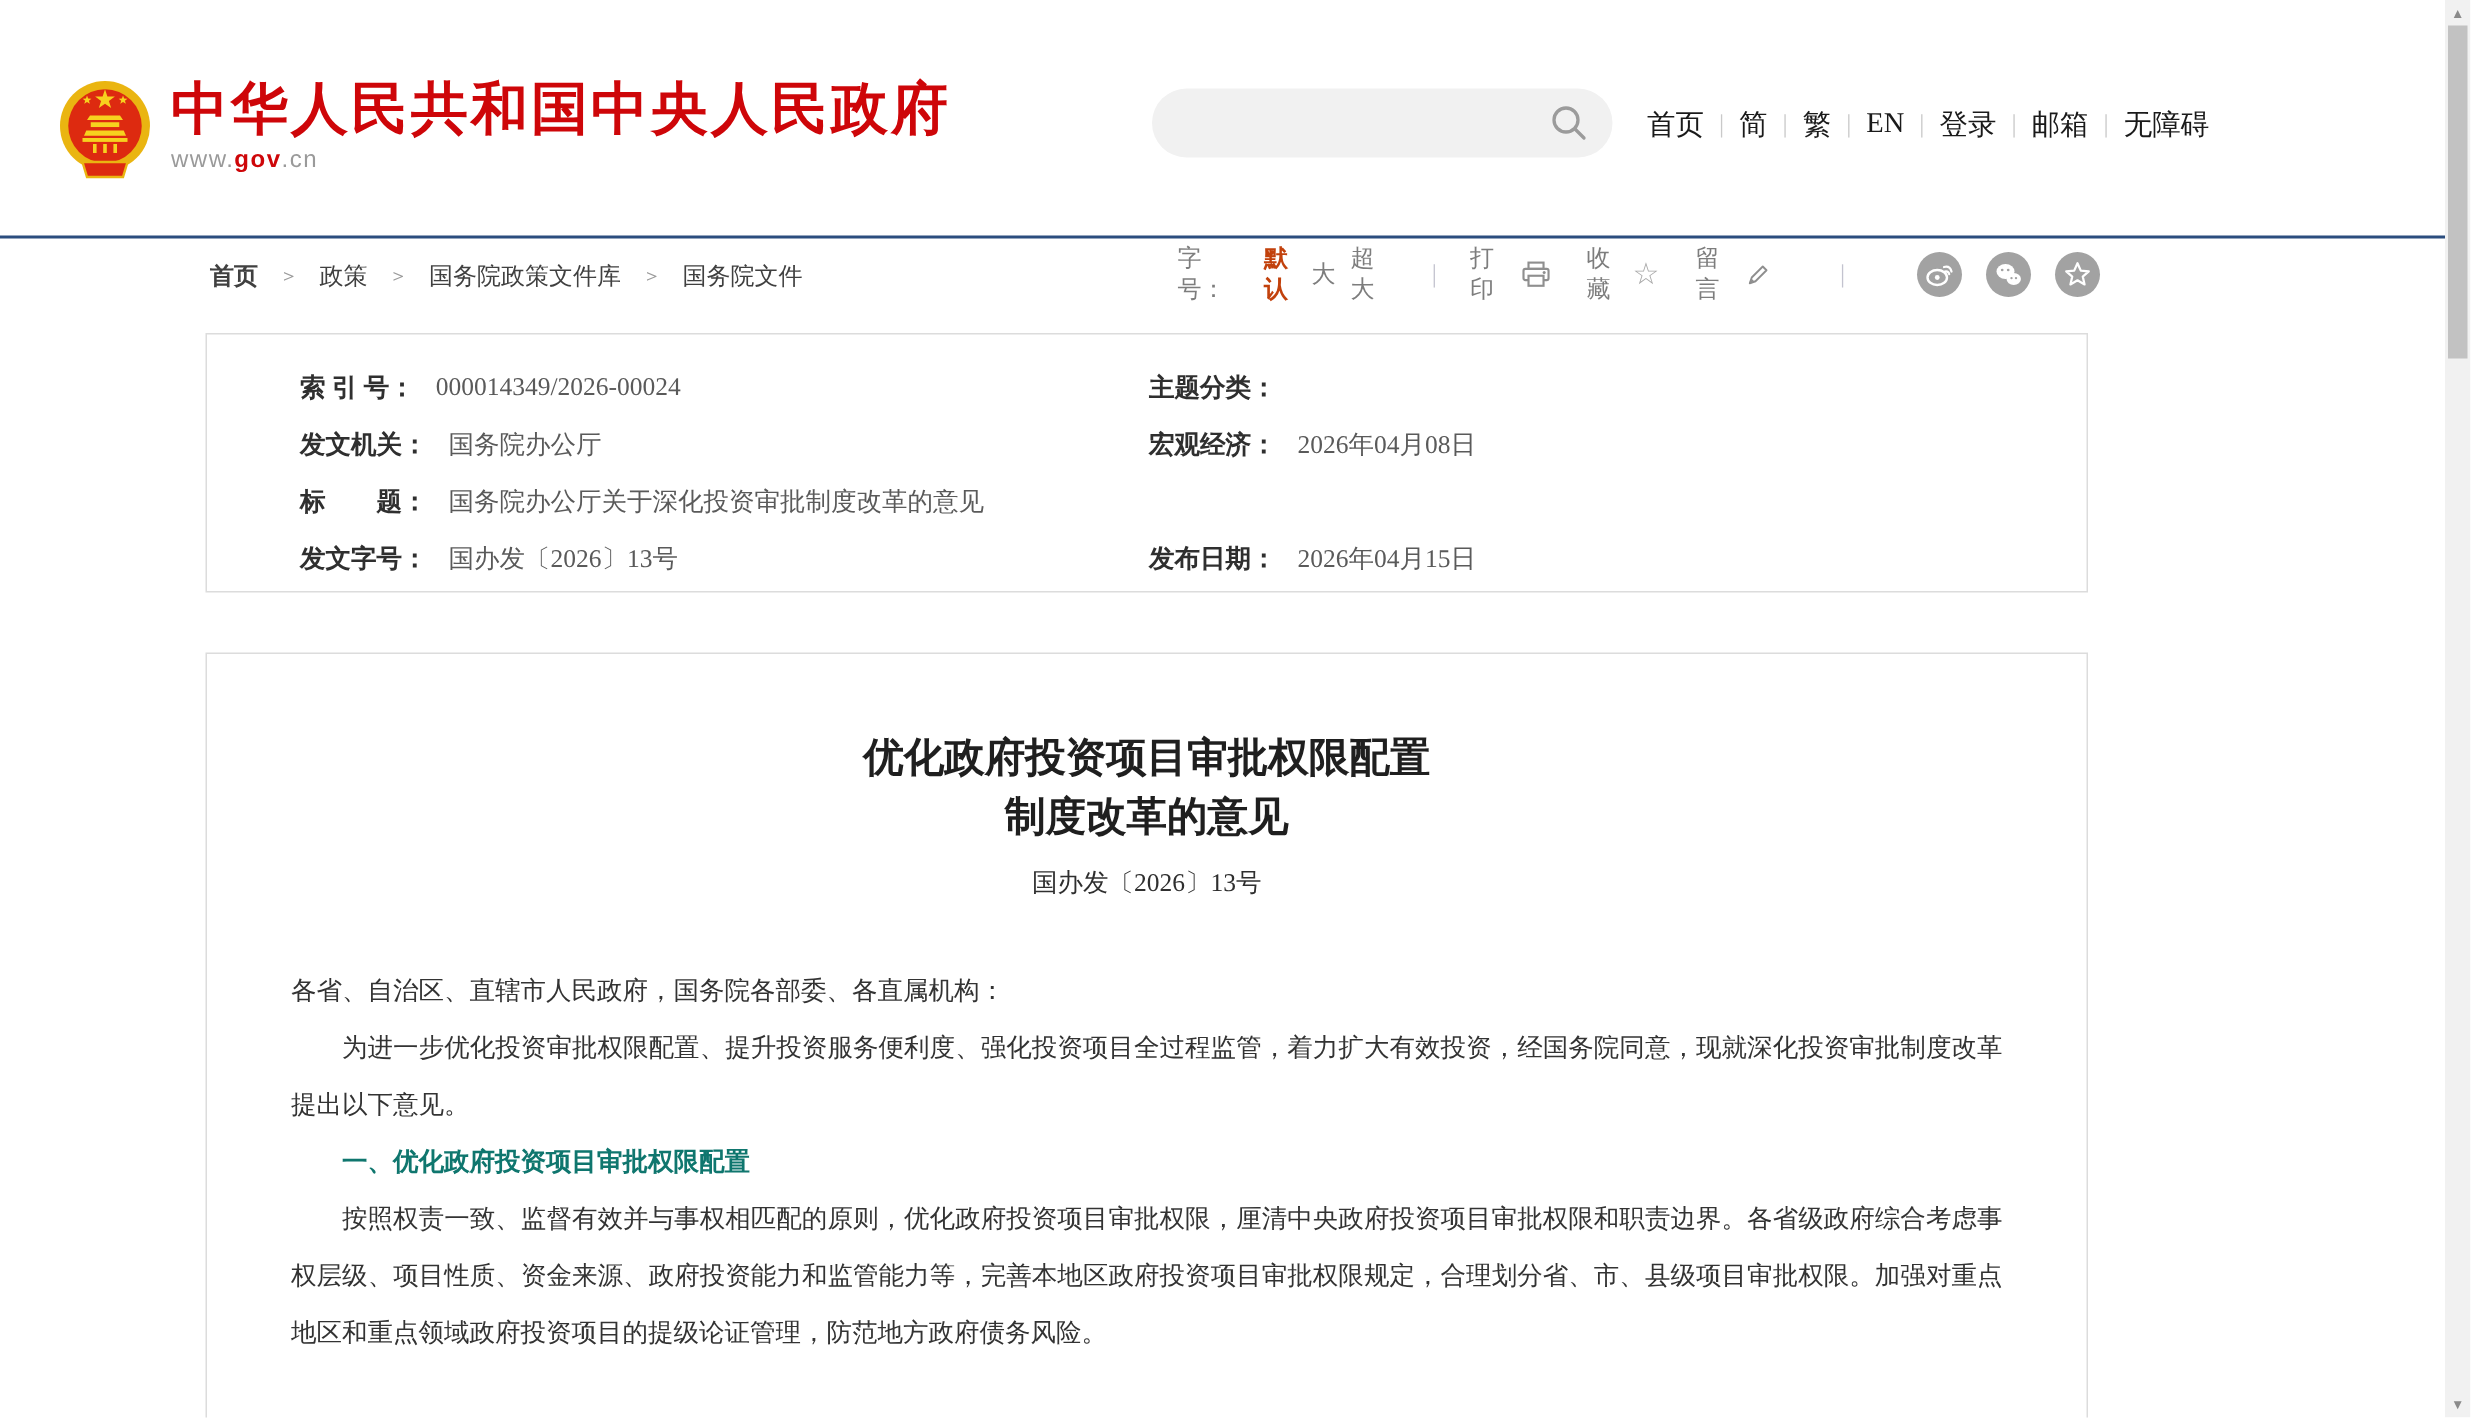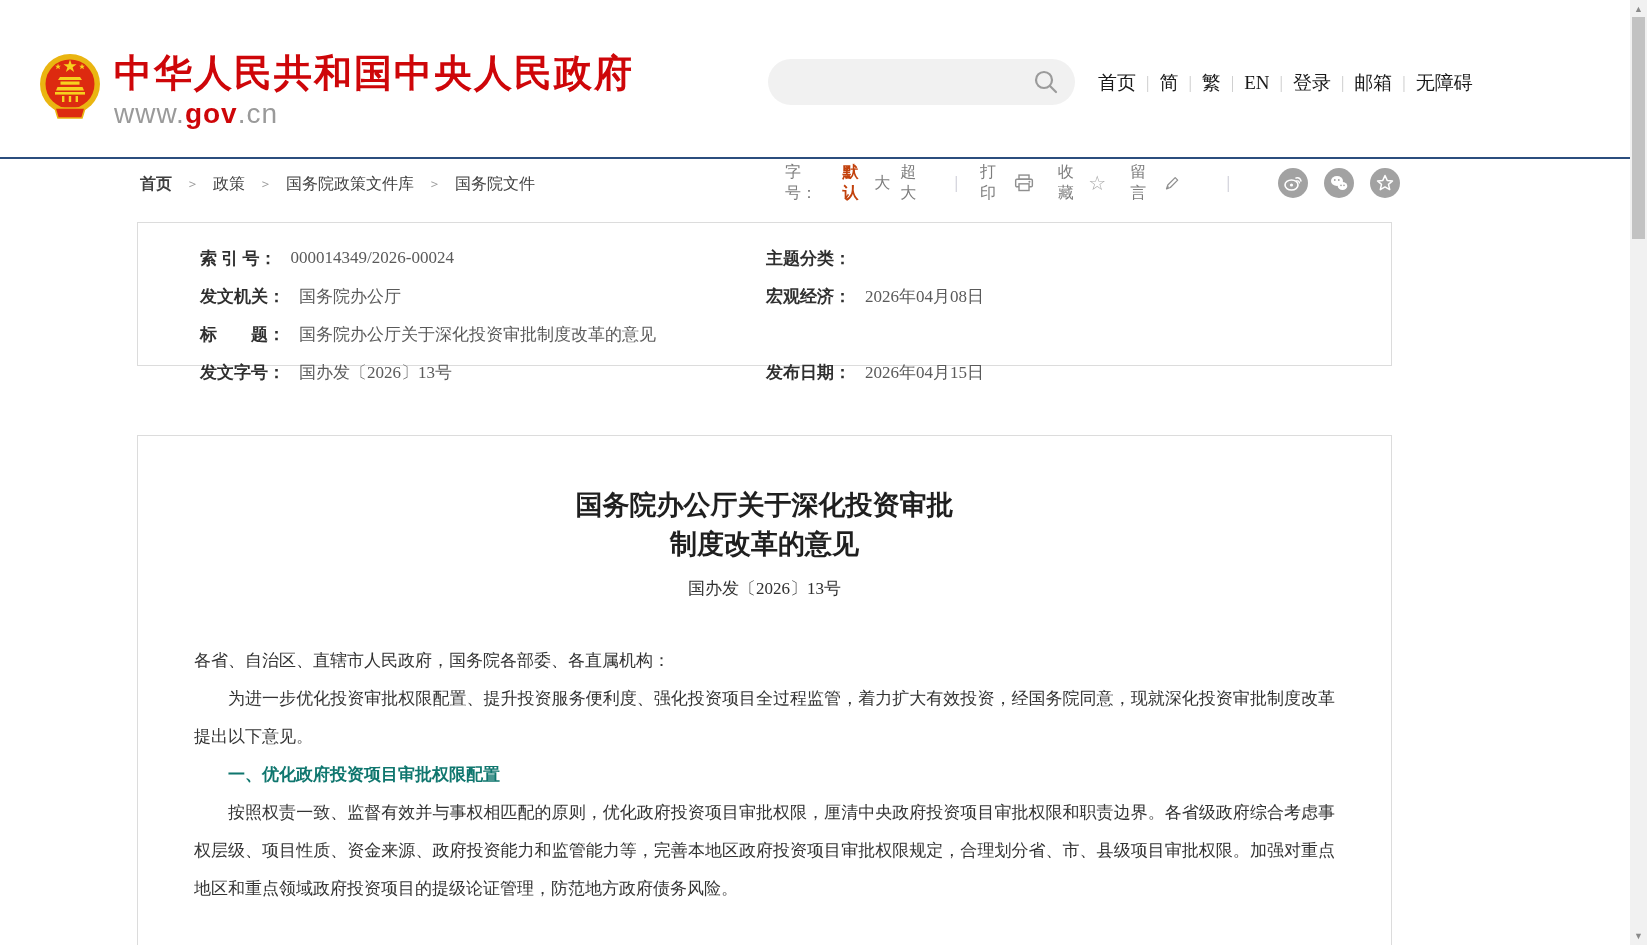--- a/index.html
+++ b/index.html
@@ -7,21 +7,21 @@
   body { width:1647px; height:945px; position:relative; overflow:hidden;
          font-family:"Liberation Sans","DejaVu Sans",sans-serif; }
   .serif { font-family:"Liberation Serif","DejaVu Serif",serif; }
 
   
   .header { position:absolute; left:0; top:0; width:1630px; height:159px;
             background:#fff; border-bottom:2px solid #2b4d7e; }
   .emblem { position:absolute; left:38px; top:50px; width:64px; height:74px; }
   .brand { position:absolute; left:114px; top:52px; }
   .site-title { color:#ce0609; font-size:38px; font-weight:bold; letter-spacing:2px; line-height:42px; }
-  .site-url { margin-top:4px; font-size:28px; color:#9a9a9a; letter-spacing:1px; }
+  .site-url { margin-top:4px; font-size:16px; color:#9a9a9a; letter-spacing:1px; }
   .site-url .gov { color:#ce0609; font-weight:bold; }
   .search-box { position:absolute; left:768px; top:59px; width:307px; height:46px;
                 background:#f1f1f1; border-radius:23px; display:flex; align-items:center; padding:0 16px 0 22px; }
   .search-input { flex:1; border:none; outline:none; background:transparent; font-size:16px; color:#333; height:30px; }
   .search-btn { border:none; background:transparent; cursor:pointer; display:flex; align-items:center; }
   .top-nav { position:absolute; left:1098px; top:70px; width:420px; display:flex; align-items:center;
              font-size:19px; color:#1a1a1a; white-space:nowrap; }
   .top-nav .nav-item { cursor:pointer; }
   .top-nav .sep { color:#c9c9c9; margin:0 10px; font-size:17px; }
 
@@ -37,21 +37,21 @@
   .tools .fs-default { color:#c2410c; font-weight:bold;text-align:center; }
   .tools .bar { color:#c3c3cf; margin:0 22px; font-size:17px; }
   .tool-item { display:flex; align-items:center; margin-right:24px; cursor:pointer; }
   .tool-item .t-label { margin-right:7px; }
   .star-glyph { font-size:20px; color:#a9a9a9; line-height:1; }
   .share { display:flex; align-items:center; margin-left:10px; }
   .share .circle { width:30px; height:30px; border-radius:50%; background:#a2a2a2;
                    display:flex; align-items:center; justify-content:center; margin-left:16px; cursor:pointer; }
 
   
-  .meta-box { position:absolute; left:137px; top:222px; width:1255px; height:144px;
+  .meta-box { position:absolute; left:137px; top:222px; width:1255px; height:173px;
               border:1px solid #dcdcdc; background:#fff; padding-top:16px; }
   .m-row { display:flex; height:38px; align-items:center; font-size:17px; }
   .m-cell { display:flex; align-items:center; }
   .m-left  { width:628px; padding-left:62px; }
   .m-right { flex:1; }
   .m-label { font-weight:bold; color:#2f2f2f; margin-right:14px; white-space:pre; }
   .m-value { color:#5a5a5a; }
 
   
   .doc-box { position:absolute; left:137px; top:435px; width:1255px; height:700px;
@@ -229,21 +229,21 @@
     </div>
     <div class="m-cell m-right">
       <span class="m-label">发布日期：</span>
       <span class="m-value">2026年04月15日</span>
     </div>
   </div>
 </div>
 
 <div class="doc-box serif">
   <div class="doc-title">
-    <div>国务院办公厅关于深化投资审批</div>
+    <div>优化政府投资项目审批权限配置</div>
     <div>制度改革的意见</div>
   </div>
   <div class="doc-number">国办发〔2026〕13号</div>
   <div class="doc-body">
     <p>各省、自治区、直辖市人民政府，国务院各部委、各直属机构：</p>
     <p class="indent">为进一步优化投资审批权限配置、提升投资服务便利度、强化投资项目全过程监管，着力扩大有效投资，经国务院同意，现就深化投资审批制度改革提出以下意见。</p>
     <p class="indent bold">一、优化政府投资项目审批权限配置</p>
     <p class="indent">按照权责一致、监督有效并与事权相匹配的原则，优化政府投资项目审批权限，厘清中央政府投资项目审批权限和职责边界。各省级政府综合考虑事权层级、项目性质、资金来源、政府投资能力和监管能力等，完善本地区政府投资项目审批权限规定，合理划分省、市、县级项目审批权限。加强对重点地区和重点领域政府投资项目的提级论证管理，防范地方政府债务风险。</p>
   </div>
 </div>

